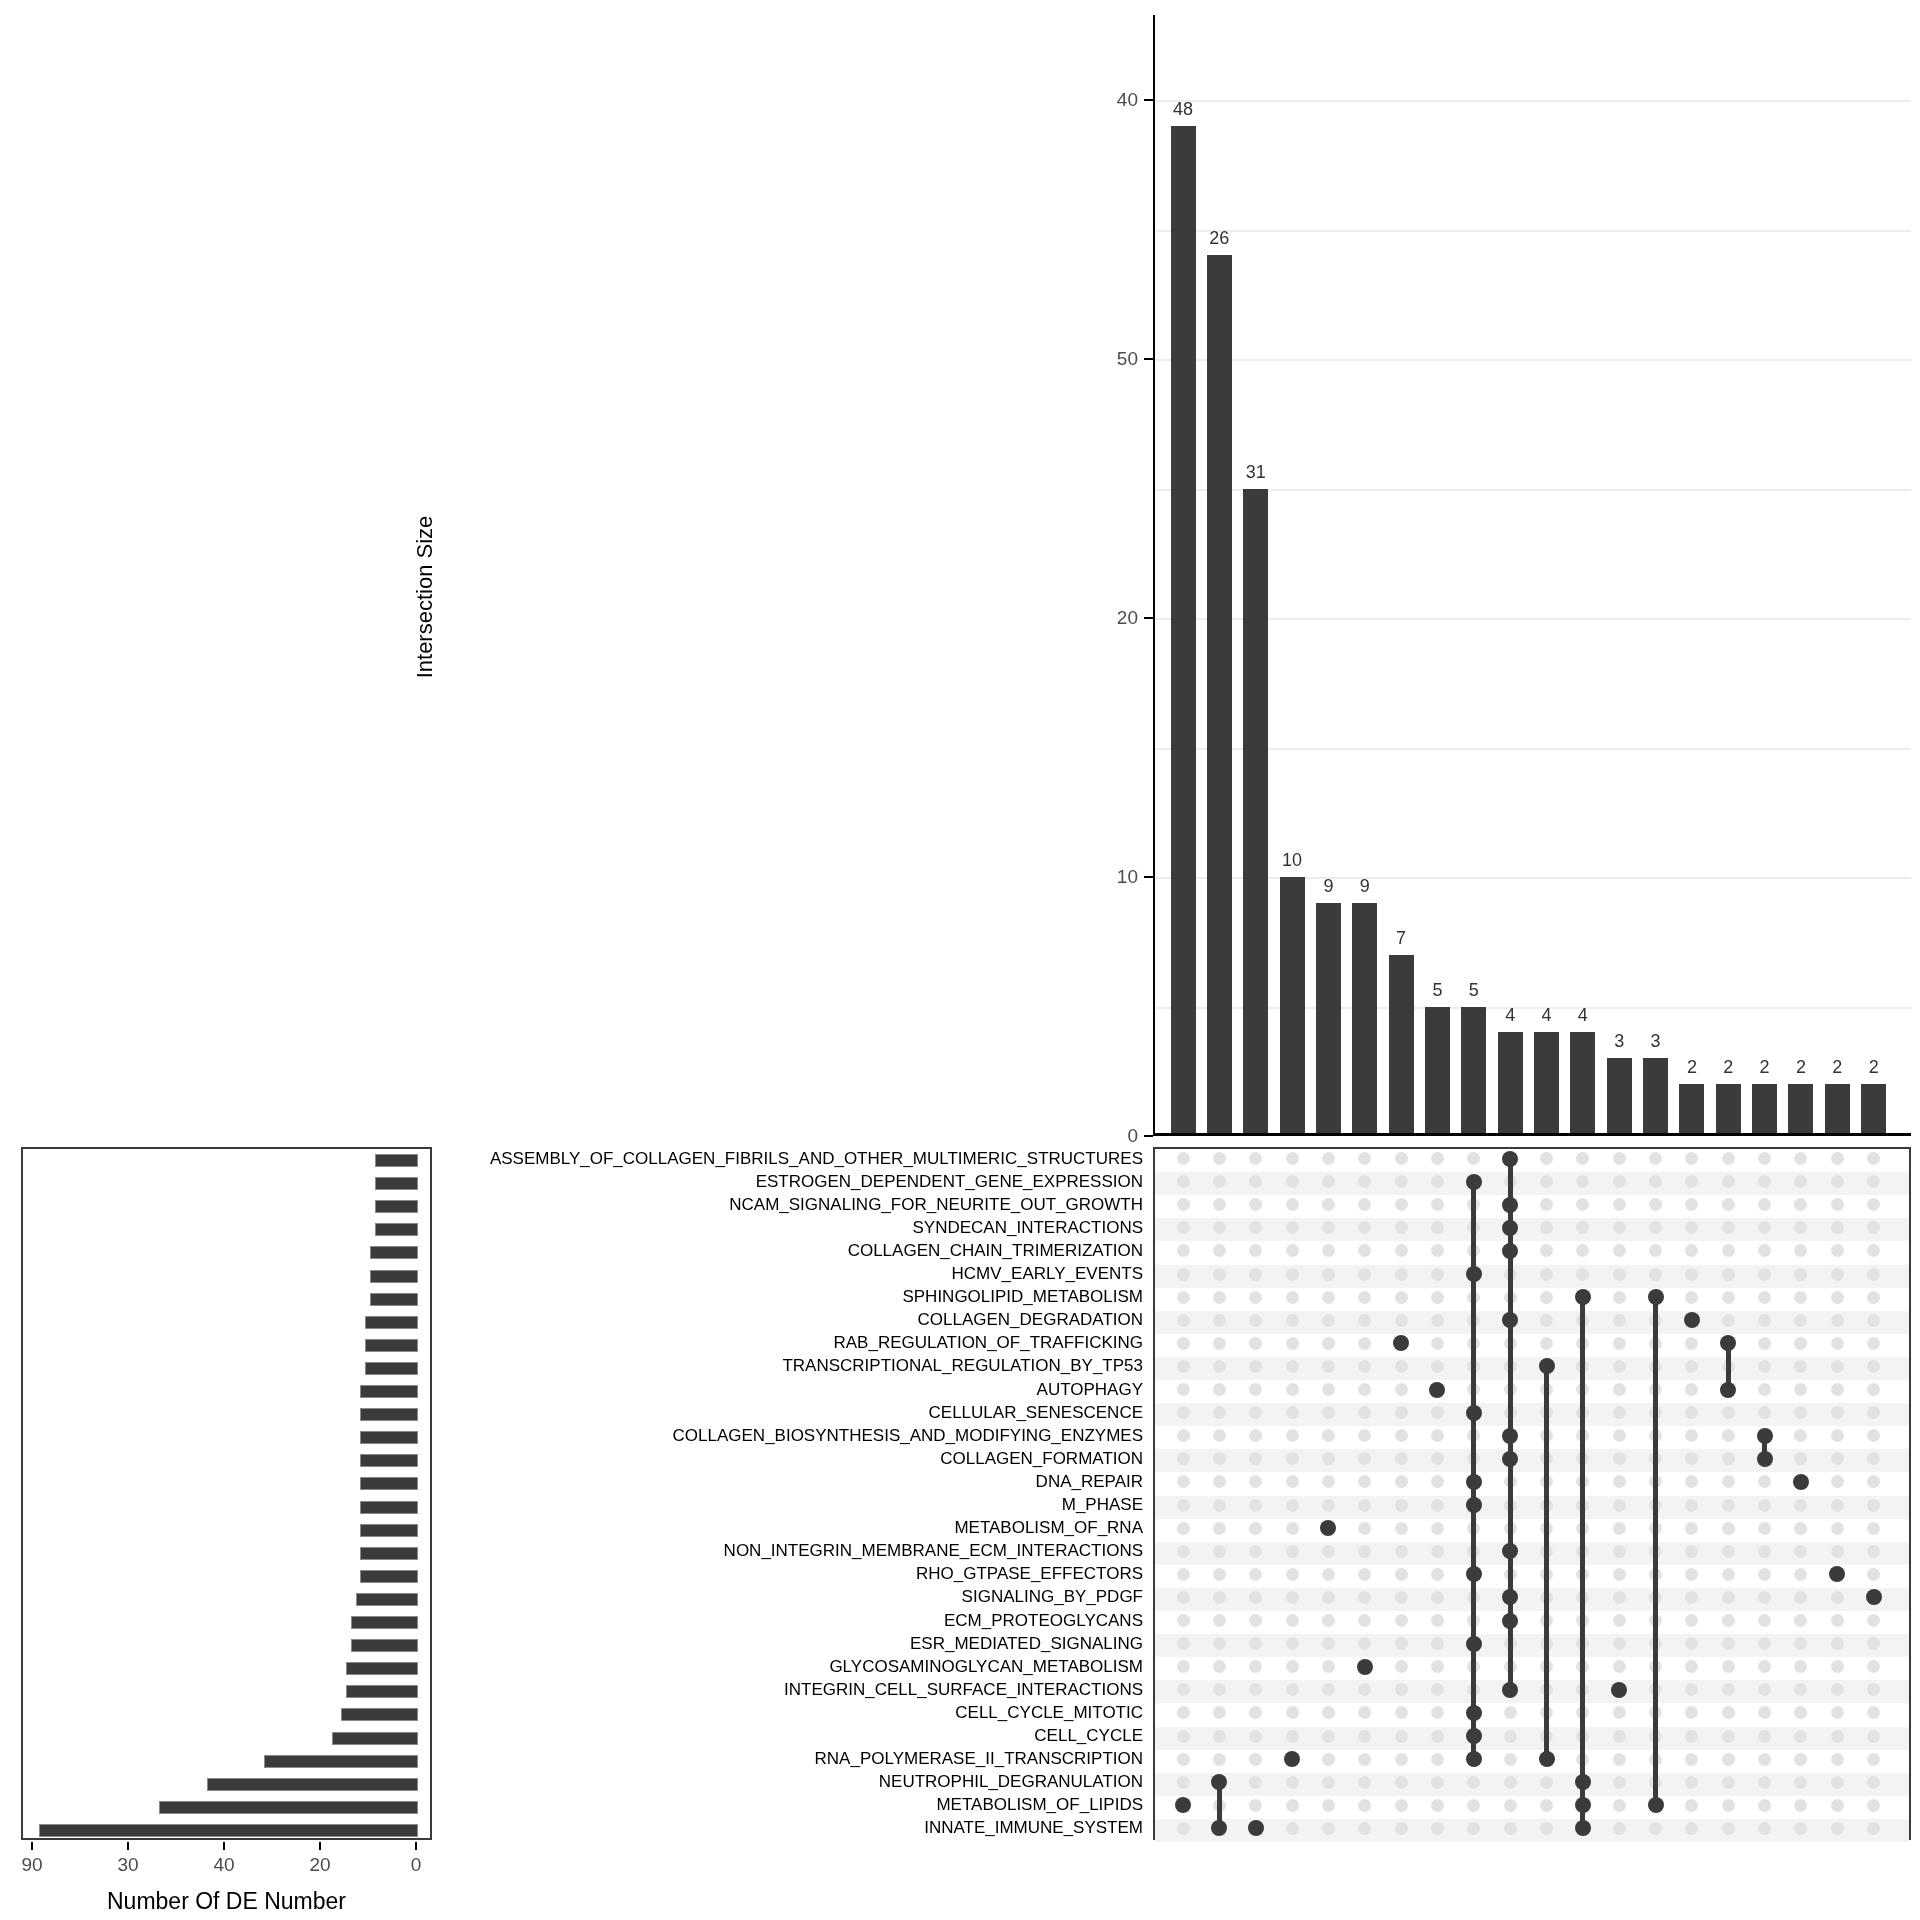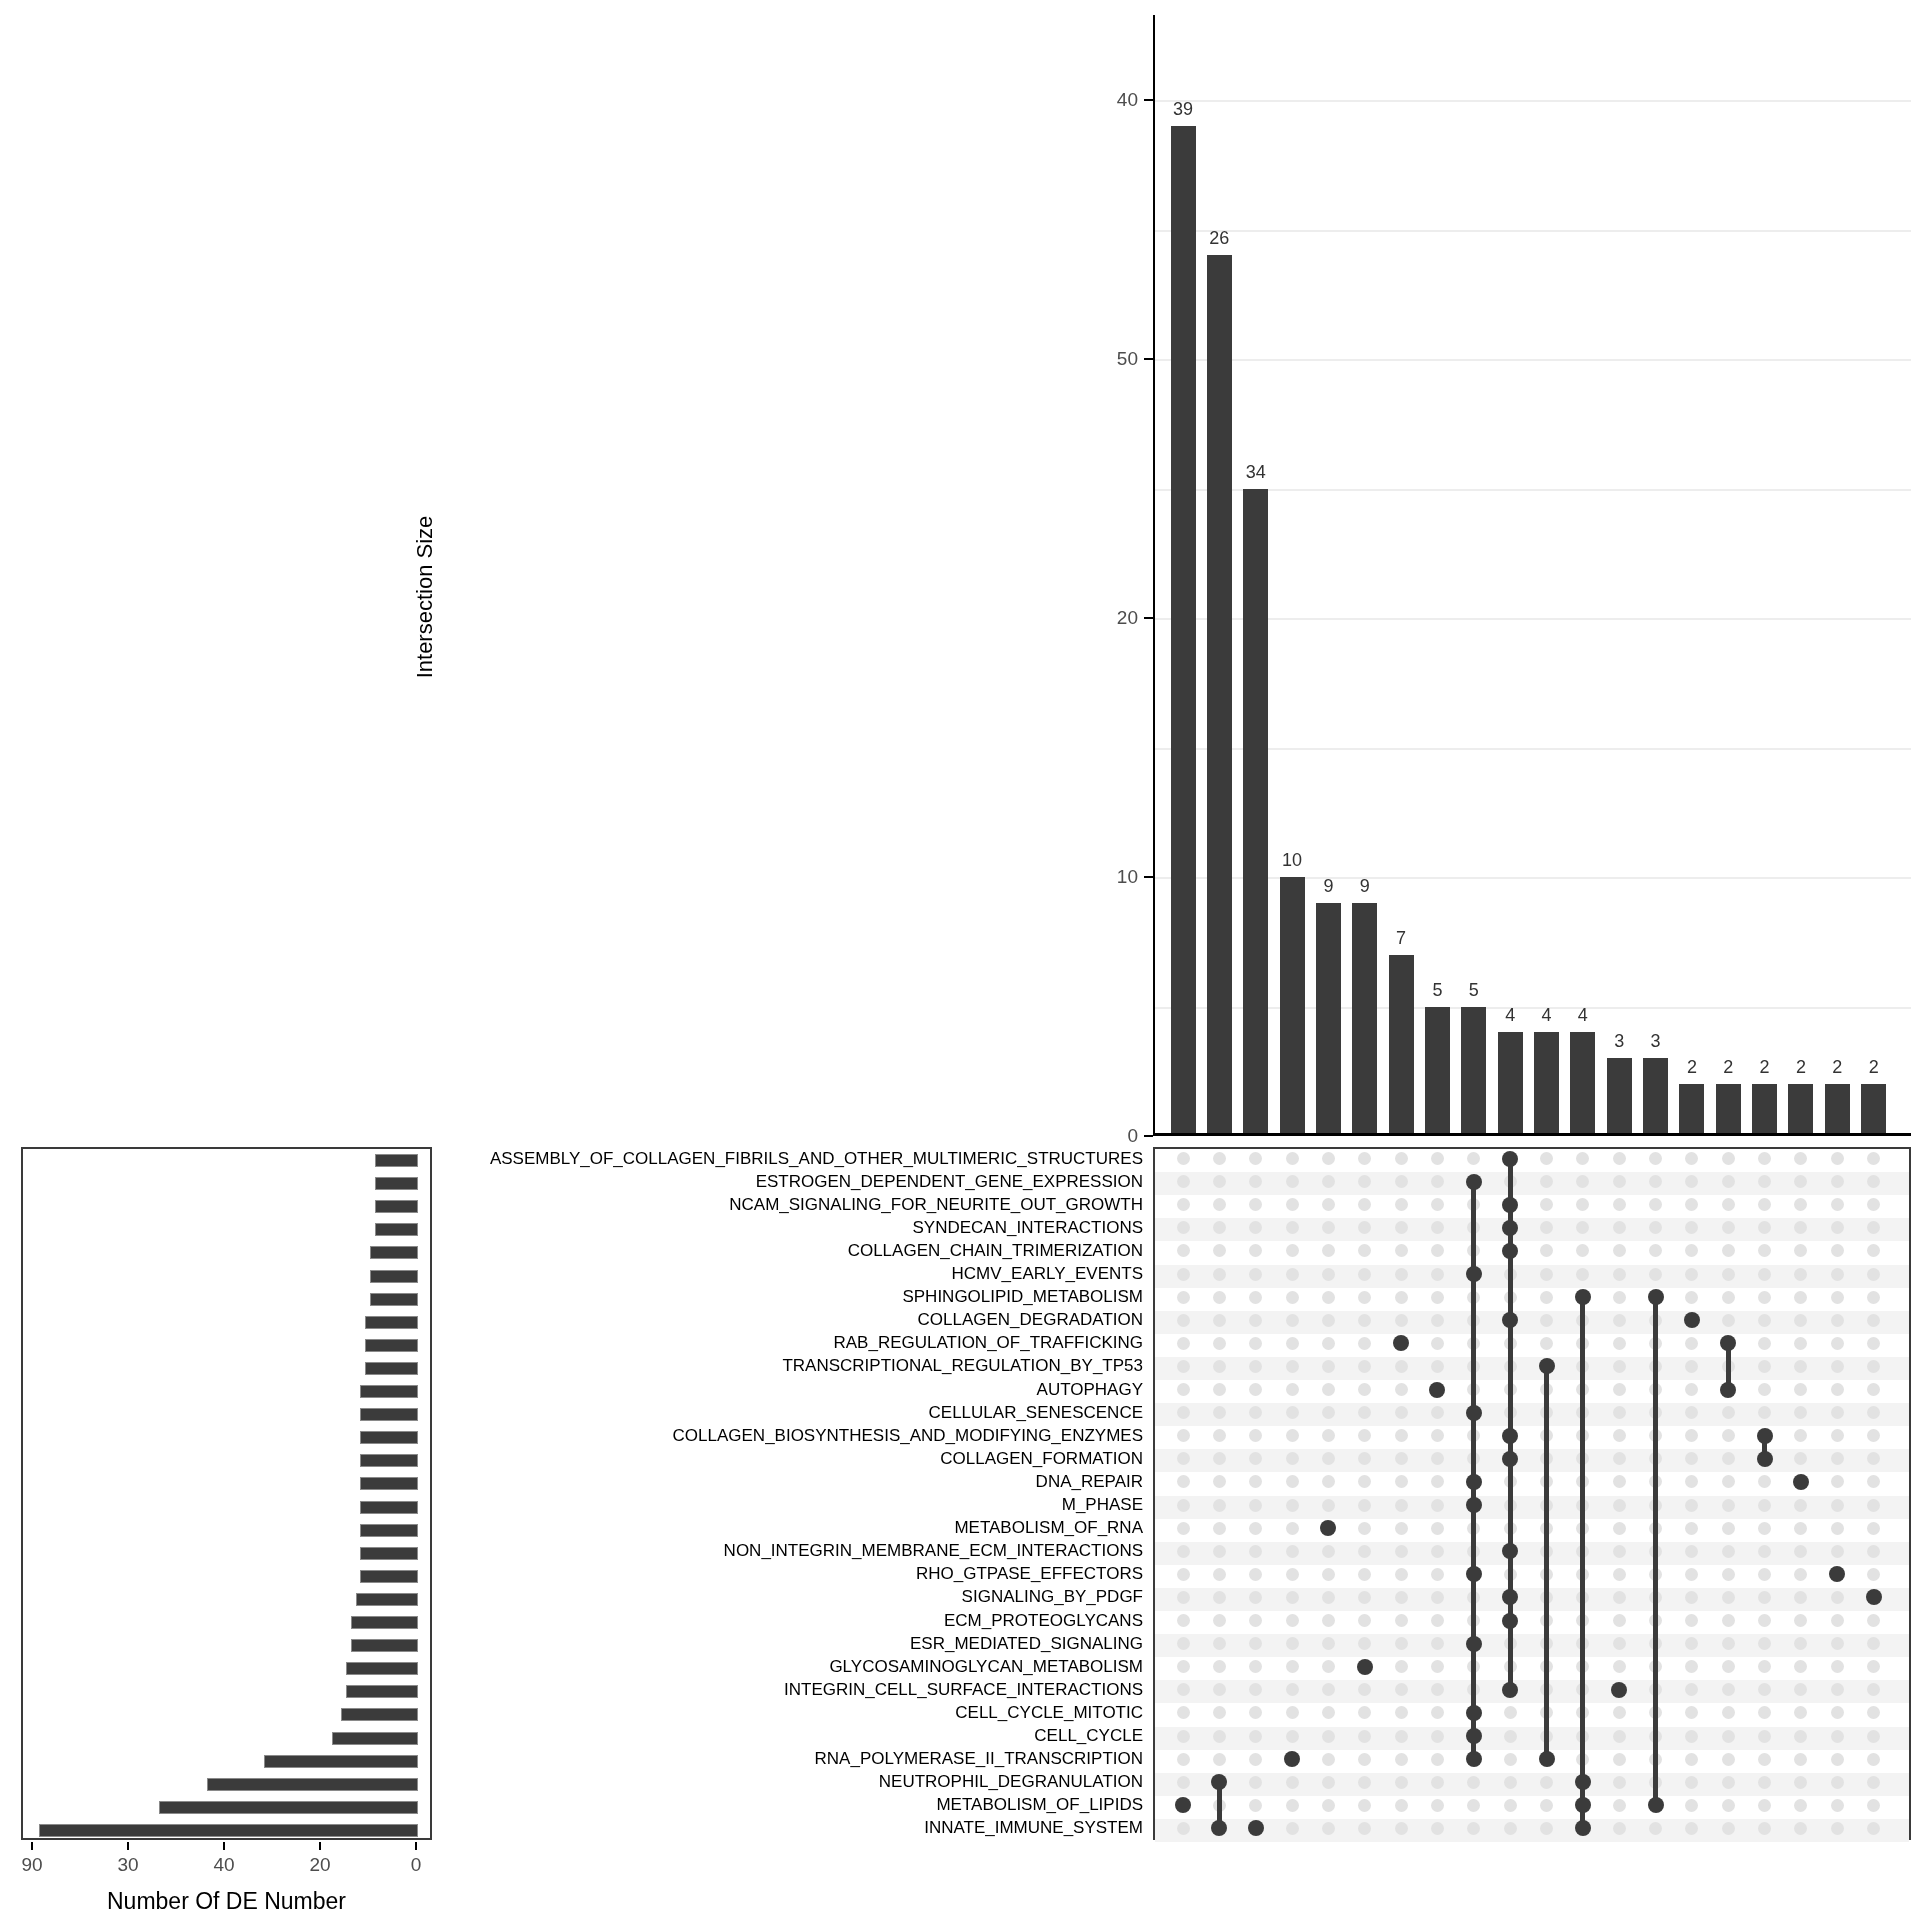--- a/index.html
+++ b/index.html
@@ -26,25 +26,25 @@
   <div class="panel" id="top-chart" style="left: 1153px; top: 15px; width: 758px; height: 1121px;">
       <div class="abs" style="left: 0px; top: 991.5px; width: 758px; height: 2px; background: rgb(237, 237, 237);"></div>
       <div class="abs" style="left: 0px; top: 862px; width: 758px; height: 2px; background: rgb(237, 237, 237);"></div>
       <div class="abs" style="left: 0px; top: 732.5px; width: 758px; height: 2px; background: rgb(237, 237, 237);"></div>
       <div class="abs" style="left: 0px; top: 603px; width: 758px; height: 2px; background: rgb(237, 237, 237);"></div>
       <div class="abs" style="left: 0px; top: 473.5px; width: 758px; height: 2px; background: rgb(237, 237, 237);"></div>
       <div class="abs" style="left: 0px; top: 344px; width: 758px; height: 2px; background: rgb(237, 237, 237);"></div>
       <div class="abs" style="left: 0px; top: 214.5px; width: 758px; height: 2px; background: rgb(237, 237, 237);"></div>
       <div class="abs" style="left: 0px; top: 85px; width: 758px; height: 2px; background: rgb(237, 237, 237);"></div>
       <div class="abs" style="left: 17.5px; top: 110.9px; width: 25px; height: 1010.1px; background: rgb(59, 59, 59);"></div>
-      <div class="value-label" style="left: -2.5px; top: 83.9px; width: 65px; text-align: center;">39</div>
+      <div class="value-label" style="left: -2.5px; top: 83.9px; width: 65px; text-align: center;">48</div>
       <div class="abs" style="left: 53.85px; top: 240.4px; width: 25px; height: 880.6px; background: rgb(59, 59, 59);"></div>
       <div class="value-label" style="left: 33.85px; top: 213.4px; width: 65px; text-align: center;">26</div>
       <div class="abs" style="left: 90.2px; top: 473.5px; width: 25px; height: 647.5px; background: rgb(59, 59, 59);"></div>
-      <div class="value-label" style="left: 70.2px; top: 446.5px; width: 65px; text-align: center;">34</div>
+      <div class="value-label" style="left: 70.2px; top: 446.5px; width: 65px; text-align: center;">31</div>
       <div class="abs" style="left: 126.55px; top: 862px; width: 25px; height: 259px; background: rgb(59, 59, 59);"></div>
       <div class="value-label" style="left: 106.55px; top: 835px; width: 65px; text-align: center;">10</div>
       <div class="abs" style="left: 162.9px; top: 887.9px; width: 25px; height: 233.1px; background: rgb(59, 59, 59);"></div>
       <div class="value-label" style="left: 142.9px; top: 860.9px; width: 65px; text-align: center;">9</div>
       <div class="abs" style="left: 199.25px; top: 887.9px; width: 25px; height: 233.1px; background: rgb(59, 59, 59);"></div>
       <div class="value-label" style="left: 179.25px; top: 860.9px; width: 65px; text-align: center;">9</div>
       <div class="abs" style="left: 235.6px; top: 939.7px; width: 25px; height: 181.3px; background: rgb(59, 59, 59);"></div>
       <div class="value-label" style="left: 215.6px; top: 912.7px; width: 65px; text-align: center;">7</div>
       <div class="abs" style="left: 271.95px; top: 991.5px; width: 25px; height: 129.5px; background: rgb(59, 59, 59);"></div>
       <div class="value-label" style="left: 251.95px; top: 964.5px; width: 65px; text-align: center;">5</div>

